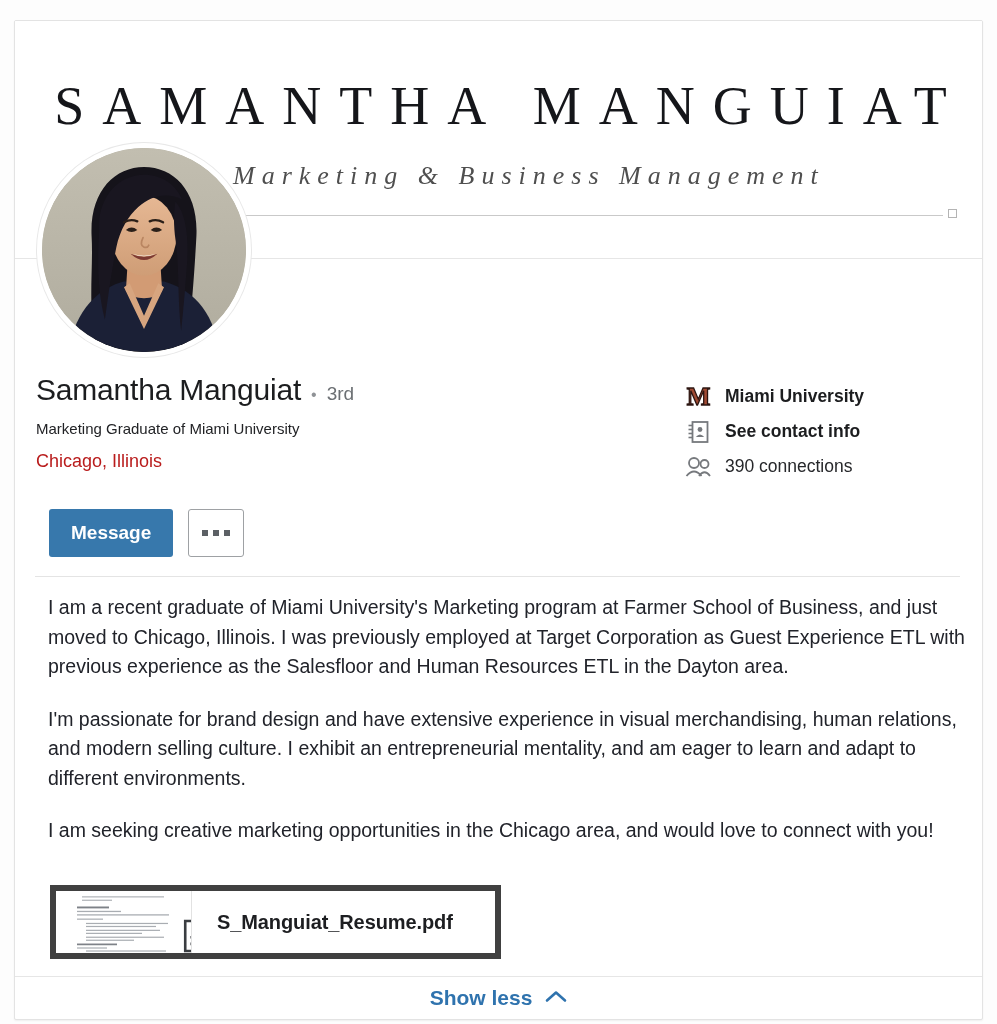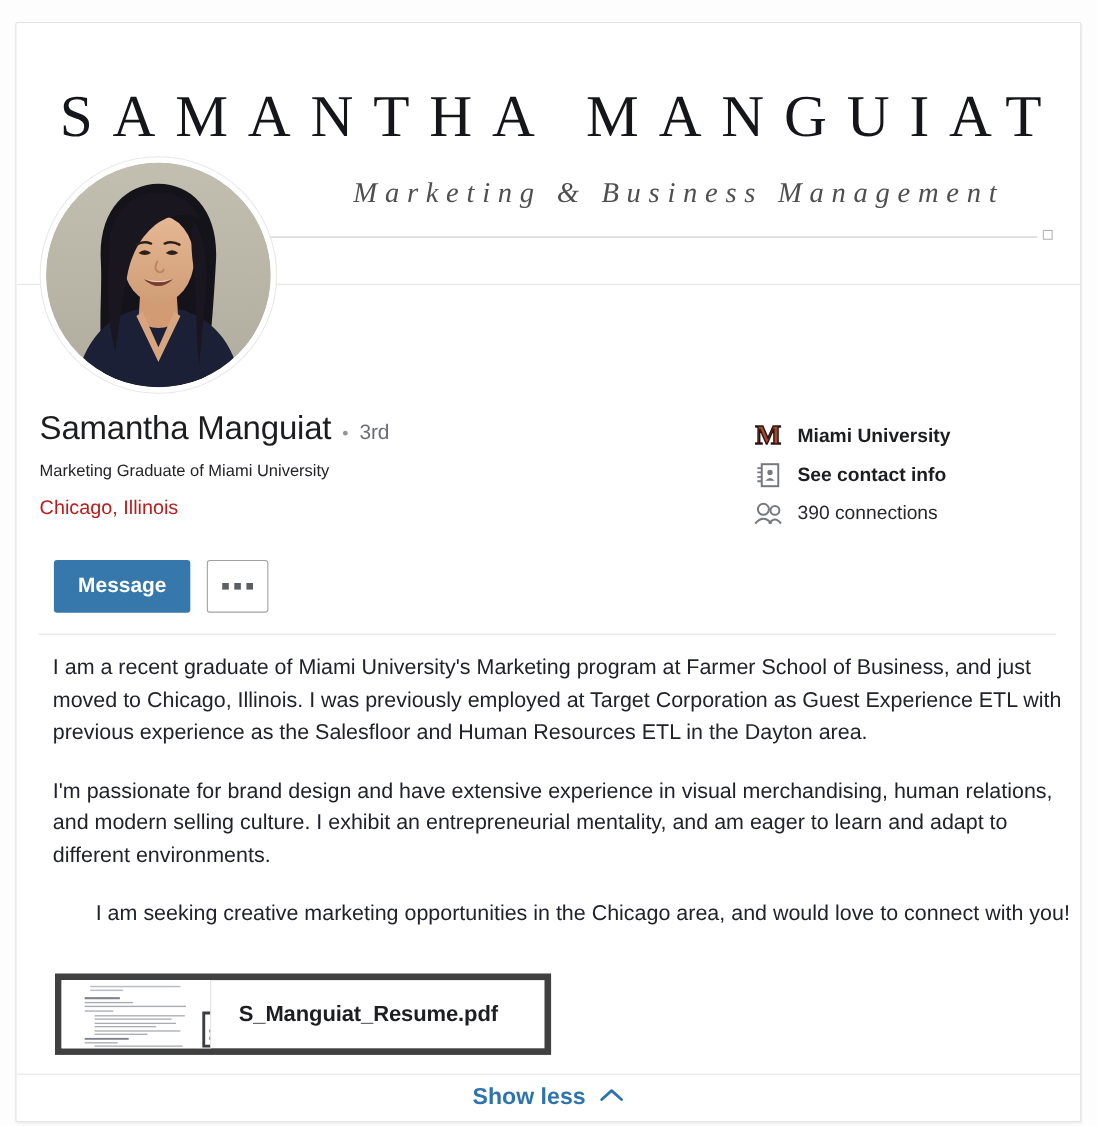--- a/index.html
+++ b/index.html
@@ -57,21 +57,21 @@
     color: #15161a;
     white-space: nowrap;
     padding-left: 22px;
     font-weight: 400;
   }
   .banner-subtitle {
     position: absolute;
     left: 218px;
     top: 140px;
     width: 680px;
-    text-align: right;
+    text-align: left;
     font-family: "Liberation Serif", serif;
     font-style: italic;
     font-size: 26px;
     letter-spacing: 7px;
     color: #4f4f4f;
     white-space: nowrap;
   }
   .banner-rule {
     position: absolute;
     left: 214px;
@@ -245,21 +245,21 @@
     left: 33px;
     top: 572px;
     width: 928px;
   }
   .summary p {
     margin: 0 0 23px 0;
     font-size: 19.5px;
     line-height: 29.5px;
     color: #21232a;
   }
-  .summary p:last-of-type { margin-bottom: 0; margin-left: 39px; }
+  .summary p:last-of-type { margin-bottom: 0; }
 
   
   .attachment {
     position: absolute;
     left: 35px;
     top: 864px;
     width: 451px;
     height: 74px;
     border: 6px solid #404040;
     box-sizing: border-box;

